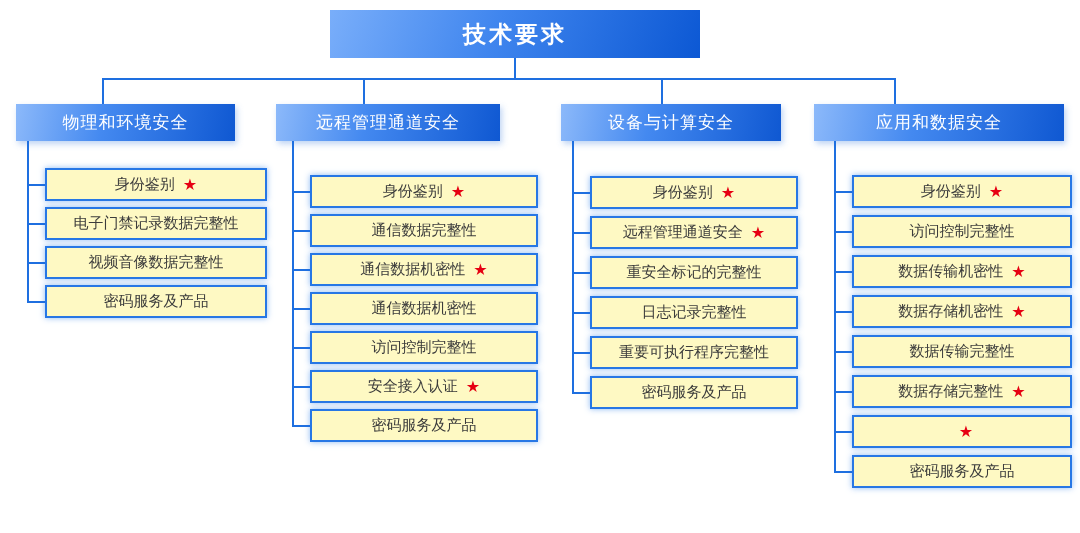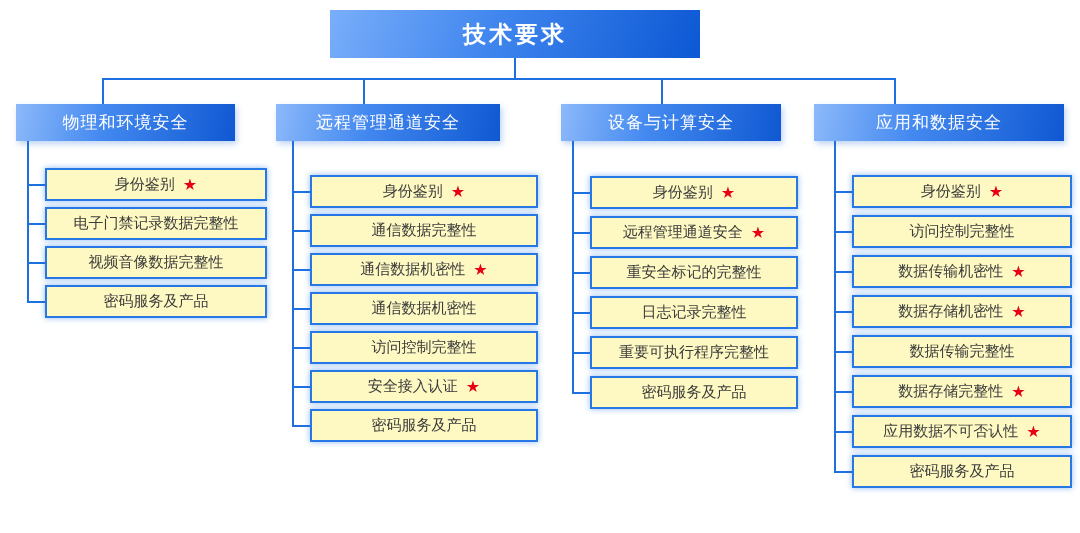--- a/index.html
+++ b/index.html
@@ -153,21 +153,20 @@
           <span class="star">★</span>
         </div>
       <div class="item">
           <span>数据传输完整性</span>
         </div>
       <div class="item">
           <span>数据存储完整性</span>
           <span class="star">★</span>
         </div>
       <div class="item">
-          <span>应用数据不可否认性</span>
           <span class="star">★</span>
         </div>
       <div class="item">
           <span>密码服务及产品</span>
         </div>
     </div>
   </div>
 
 </div>
 

